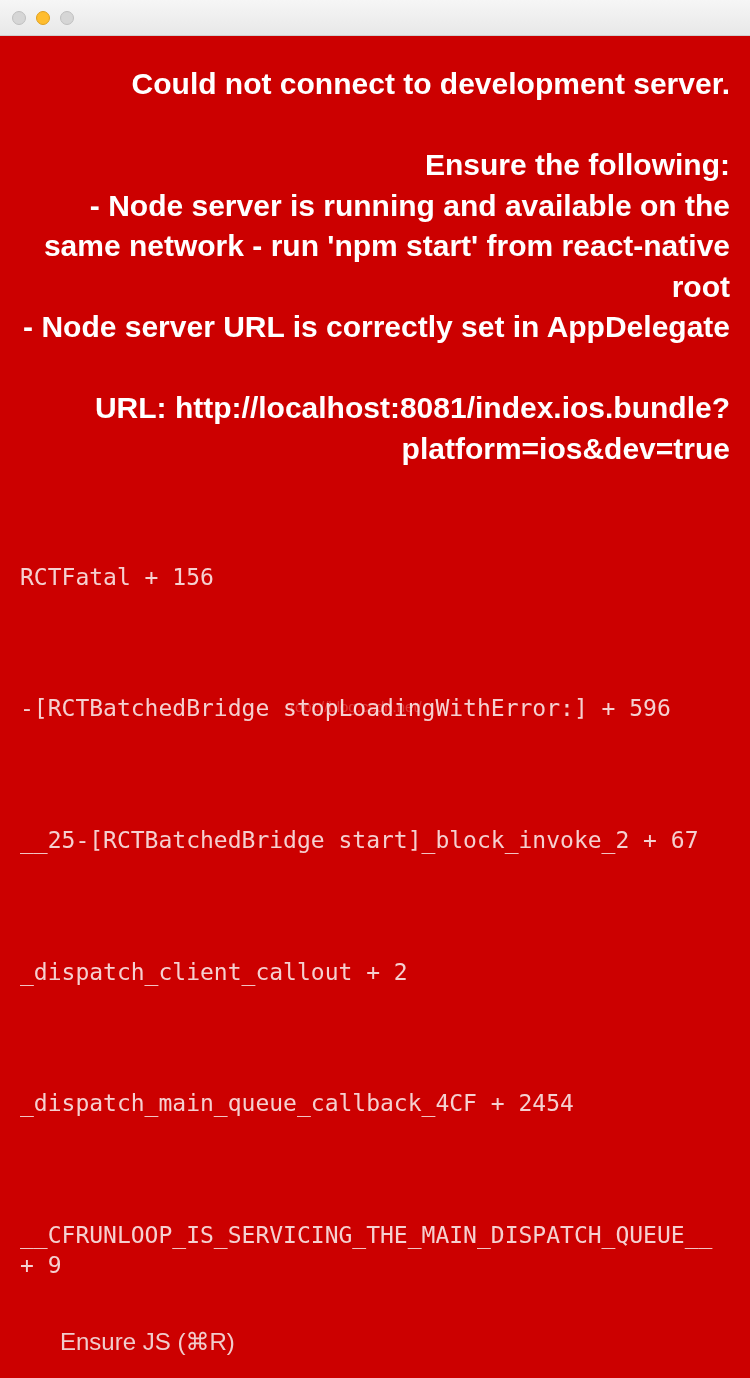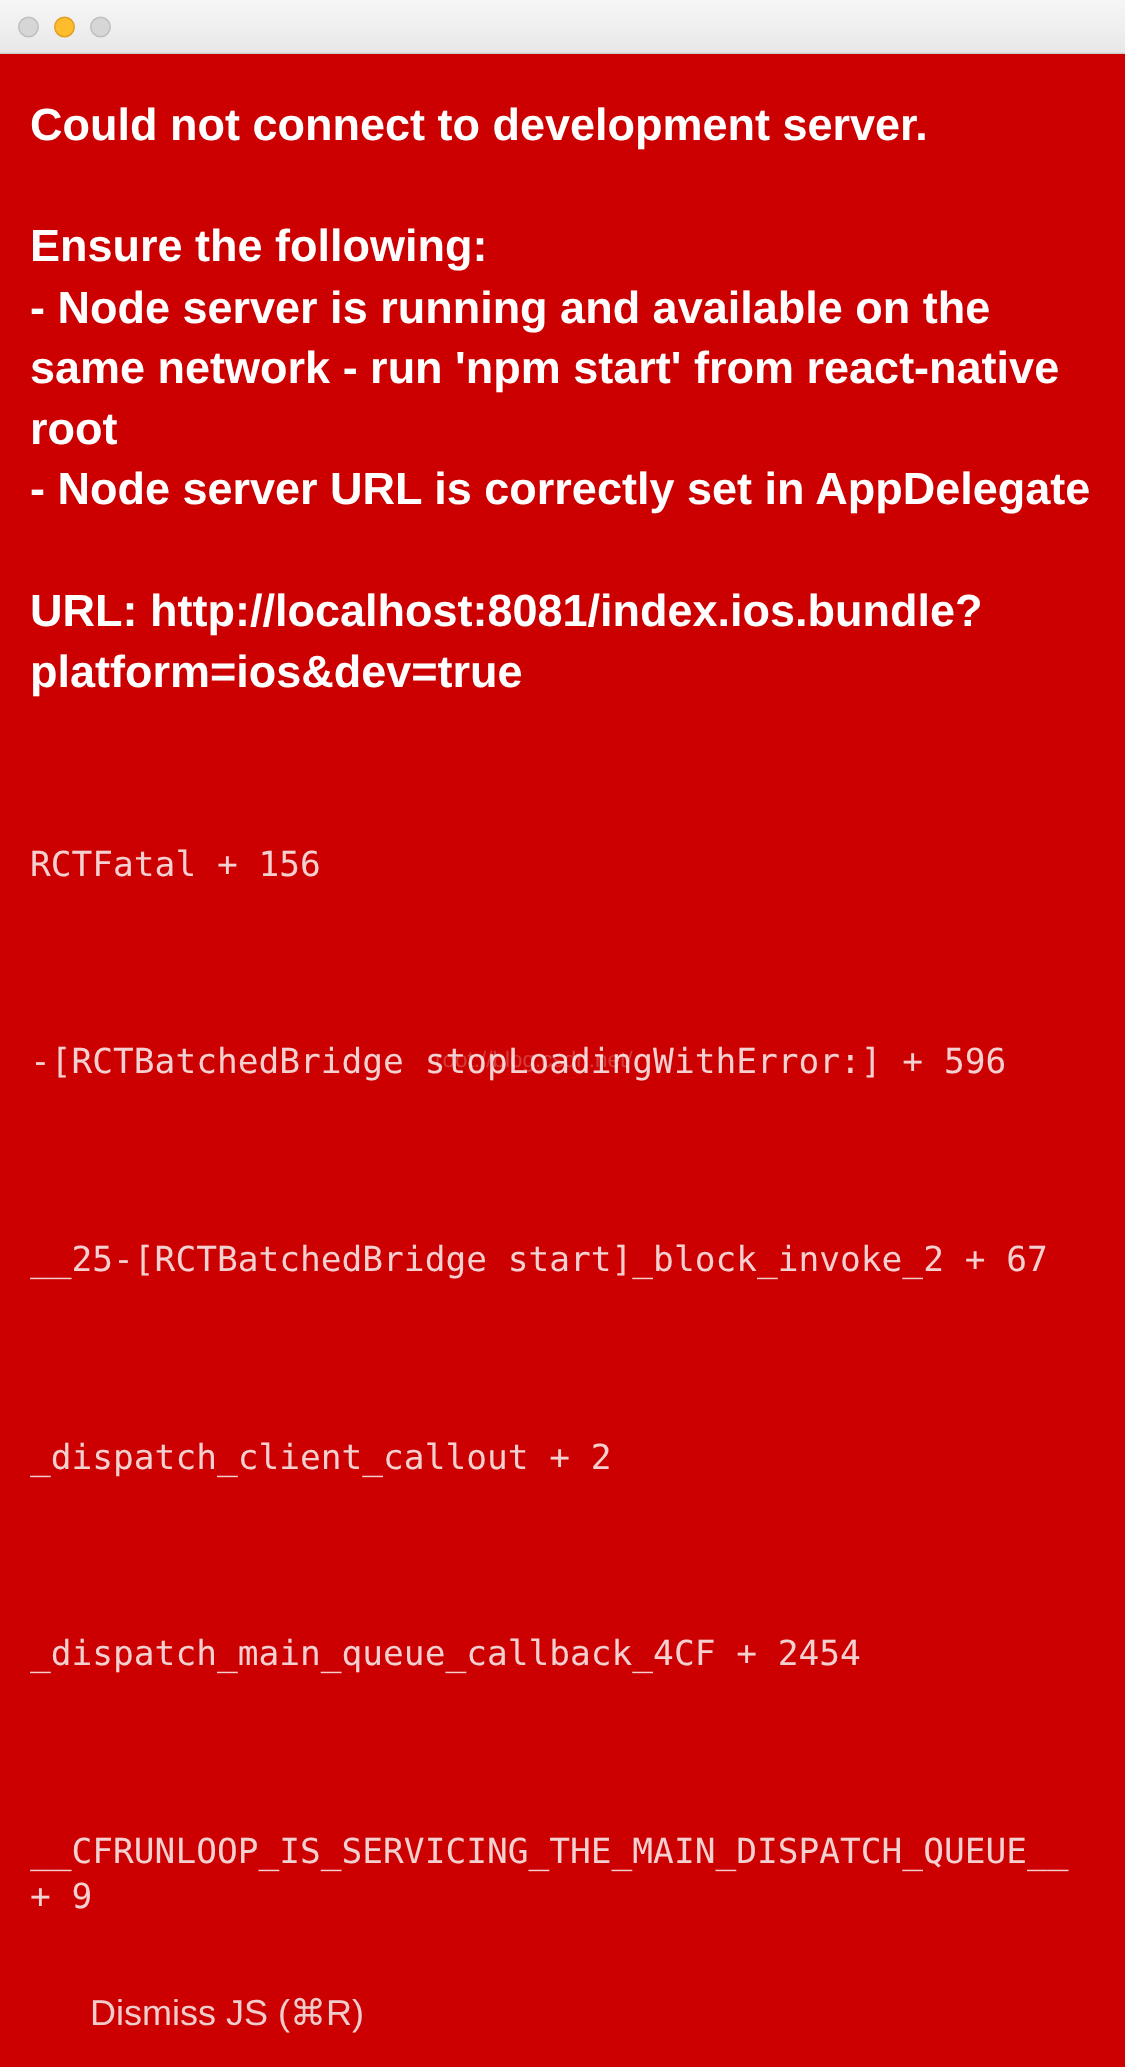--- a/index.html
+++ b/index.html
@@ -57,20 +57,21 @@
       flex-direction: column;
       position: relative;
       overflow: hidden;
     }
     .error-heading {
       font-size: 30px;
       font-weight: 700;
       line-height: 1.35;
       margin-bottom: 34px;
       white-space: pre-wrap;
+      text-align: right;
     }
     .stack-trace {
       font-family: Menlo, Monaco, Consolas, monospace;
       font-size: 23px;
       font-weight: 400;
       color: #f5d0d0;
       line-height: 1.3;
       white-space: pre-wrap;
       word-break: break-word;
     }
@@ -130,16 +131,16 @@
       <div class="stack-frame">-[RCTBatchedBridge stopLoadingWithError:] + 596</div>
       <div class="stack-frame">__25-[RCTBatchedBridge start]_block_invoke_2 + 67</div>
       <div class="stack-frame">_dispatch_client_callout + 2</div>
       <div class="stack-frame">_dispatch_main_queue_callback_4CF + 2454</div>
       <div class="stack-frame">__CFRUNLOOP_IS_SERVICING_THE_MAIN_DISPATCH_QUEUE__ + 9</div>
     </div>
 
     <div class="watermark">root://blog.csdn.net/</div>
 
     <div class="footer">
-      <div class="footer-btn">Dismiss JS (⌘R)</div>
+      <div class="footer-btn">Ensure JS (⌘R)</div>
     </div>
   </div>
 </div>
 
 </body></html>

